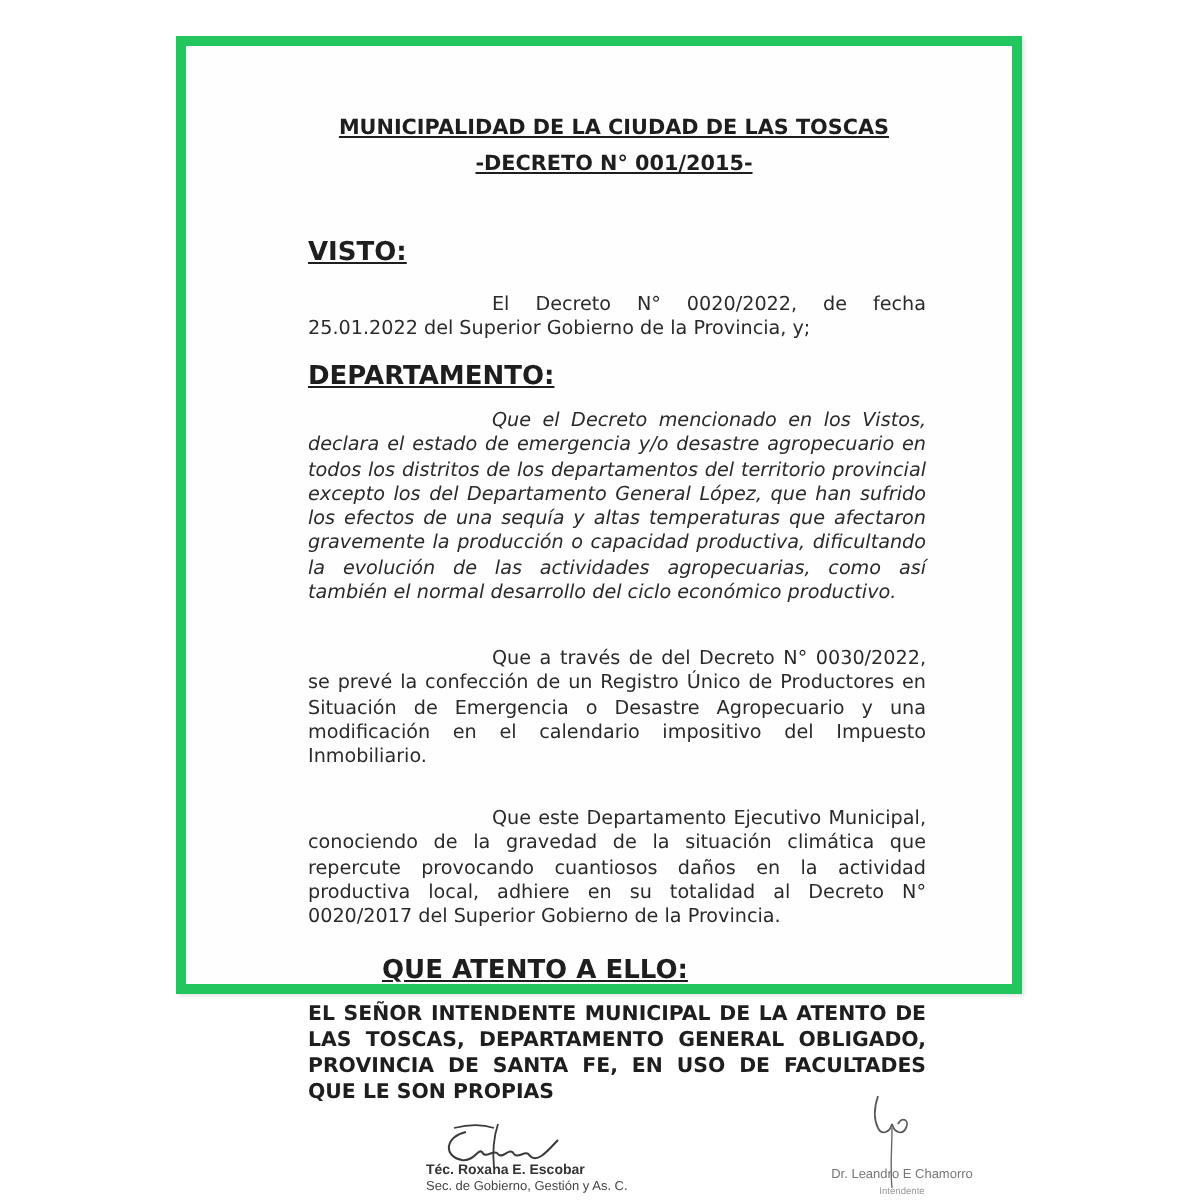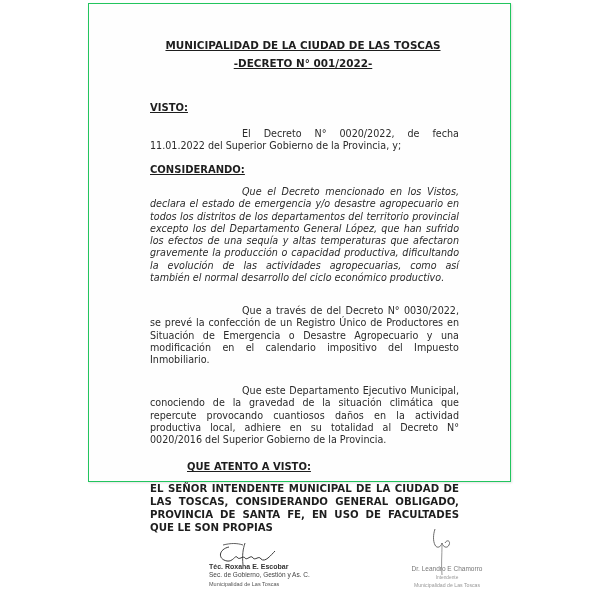--- a/index.html
+++ b/index.html
@@ -6,25 +6,25 @@
     margin: 0;
     padding: 0;
     width: 600px;
     height: 600px;
     background: #ffffff;
     overflow: hidden;
   }
   .page {
     position: absolute;
     left: 88px;
-    top: 3px;
+    top: 18px;
     width: 423px;
     height: 479px;
     background: #fefefe;
-    border: 1px solid #22c55e;
+    border: 5px solid #22c55e;
     box-shadow: 1px 1px 2px #e2e2e2;
     box-sizing: border-box;
   }
   .doc {
     position: absolute;
     left: 58px;
     top: 0;
     width: 312px;
     font-family: "DejaVu Sans", sans-serif;
     color: #2a2a2a;
@@ -41,21 +41,21 @@
     font-size: 10.4px;
     color: #1e1e1e;
   }
   .t1 { top: 35px; }
   .t2 { top: 53px; }
   .heading {
     position: absolute;
     left: 3px;
     font-weight: bold;
     text-decoration: underline;
-    font-size: 10px;
+    font-size: 13px;
     color: #1e1e1e;
     text-align: center;
   }
   .h-visto { top: 98px; }
   .h-cons { top: 160px; text-decoration: underline; }
   .h-atento { top: 457px; left: 40px; }
   .para {
     position: absolute;
     left: 3px;
     width: 309px;
@@ -110,34 +110,34 @@
   .sig-right .role { position: absolute; top: 23px; left: 0; width: 120px; font-size: 4.8px; color: #999; }
   .sig-right .org  { position: absolute; top: 30px; left: 0; width: 120px; font-size: 5.2px; color: #999; }
 </style>
 </head>
 <body>
 
 <div class="page">
   <div class="doc">
 
     <div class="title t1">MUNICIPALIDAD DE LA CIUDAD DE LAS TOSCAS</div>
-    <div class="title t2">-DECRETO N° 001/2022-</div>
+    <div class="title t2">-DECRETO N° 001/2015-</div>
 
     <div class="heading h-visto">VISTO:</div>
-    <div class="para p-visto"><span class="indent"></span><span>El Decreto N° 0020/2022, de fecha 11.01.2022 del Superior Gobierno de la Provincia, y;</span></div>
+    <div class="para p-visto"><span class="indent"></span><span>El Decreto N° 0020/2022, de fecha 25.01.2022 del Superior Gobierno de la Provincia, y;</span></div>
 
-    <div class="heading h-cons">CONSIDERANDO:</div>
+    <div class="heading h-cons">DEPARTAMENTO:</div>
 
     <div class="para p-c1"><span class="indent"></span><span>Que el Decreto mencionado en los Vistos, declara el estado de emergencia y/o desastre agropecuario en todos los distritos de los departamentos del territorio provincial excepto los del Departamento General López, que han sufrido los efectos de una sequía y altas temperaturas que afectaron gravemente la producción o capacidad productiva, dificultando la evolución de las actividades agropecuarias, como así también el normal desarrollo del ciclo económico productivo.</span></div>
     <div class="para p-c2"><span class="indent"></span><span>Que a través de del Decreto N° 0030/2022, se prevé la confección de un Registro Único de Productores en Situación de Emergencia o Desastre Agropecuario y una modificación en el calendario impositivo del Impuesto Inmobiliario.</span></div>
-    <div class="para p-c3"><span class="indent"></span><span>Que este Departamento Ejecutivo Municipal, conociendo de la gravedad de la situación climática que repercute provocando cuantiosos daños en la actividad productiva local, adhiere en su totalidad al Decreto N° 0020/2016 del Superior Gobierno de la Provincia.</span></div>
+    <div class="para p-c3"><span class="indent"></span><span>Que este Departamento Ejecutivo Municipal, conociendo de la gravedad de la situación climática que repercute provocando cuantiosos daños en la actividad productiva local, adhiere en su totalidad al Decreto N° 0020/2017 del Superior Gobierno de la Provincia.</span></div>
 
-    <div class="heading h-atento">QUE ATENTO A VISTO:</div>
+    <div class="heading h-atento">QUE ATENTO A ELLO:</div>
 
-    <div class="p-final">EL SEÑOR INTENDENTE MUNICIPAL DE LA CIUDAD DE LAS TOSCAS, CONSIDERANDO GENERAL OBLIGADO, PROVINCIA DE SANTA FE, EN USO DE FACULTADES QUE LE SON PROPIAS</div>
+    <div class="p-final">EL SEÑOR INTENDENTE MUNICIPAL DE LA ATENTO DE LAS TOSCAS, DEPARTAMENTO GENERAL OBLIGADO, PROVINCIA DE SANTA FE, EN USO DE FACULTADES QUE LE SON PROPIAS</div>
 
     <div class="sig sig-left">
       <svg width="70" height="26" style="left:10px; top:-8px;" viewBox="0 0 70 26">
         <path d="M14 6 C 4 8, 2 18, 12 20 C 18 21, 20 14, 22 16 C 24 20, 28 14, 30 17 C 32 20, 36 13, 38 17 C 40 20, 44 14, 46 18 C 50 22, 56 14, 60 10" fill="none" stroke="#3a3a3a" stroke-width="1"></path>
         <path d="M30 2 C 28 8, 27 14, 28 24" fill="none" stroke="#3a3a3a" stroke-width="0.9"></path>
         <path d="M8 4 C 16 2, 22 2, 28 4" fill="none" stroke="#3a3a3a" stroke-width="0.8"></path>
       </svg>
       <span class="sig-line name">Téc. Roxana E. Escobar</span>
       <span class="sig-line role">Sec. de Gobierno, Gestión y As. C.</span>
       <span class="sig-line org">Municipalidad de Las Toscas</span>

